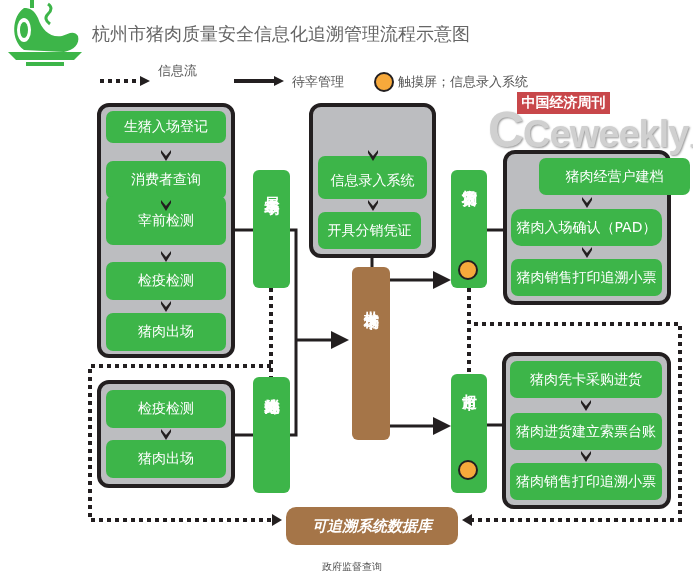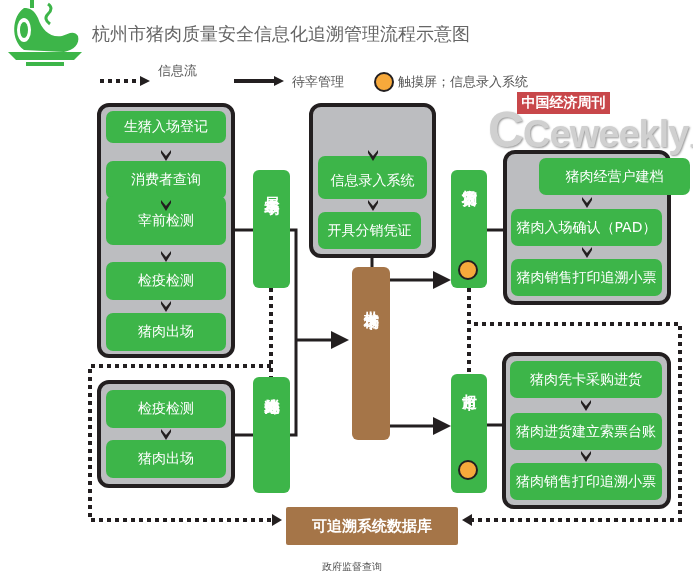--- a/index.html
+++ b/index.html
@@ -12,22 +12,22 @@
     .group { position:absolute; background:#bcbdc0; border:4px solid #231f20; border-radius:12px; box-sizing:border-box; }
     .step { position:absolute; background:#3db549; color:#ffffff; border-radius:7px;
       display:flex; align-items:center; justify-content:center; font-size:14px; white-space:nowrap; }
     .vlabel { position:absolute; background:#3db549; color:#ffffff; border-radius:6px; font-weight:bold;
       font-size:15px; display:flex; flex-direction:column; align-items:center; justify-content:flex-start;
       box-sizing:border-box; padding-top:14px; line-height:21px; }
     .brown { background:#a57548; }
     .circle { width:16px; height:16px; border-radius:50%; background:#f7a93b; border:2px solid #231f20; }
     .down-arrow { position:absolute; width:14px; height:12px; }
     svg.lines { position:absolute; left:0; top:0; }
-    .db { position:absolute; left:286px; top:507px; width:172px; height:38px; background:#a57548; border-radius:2px;
-      color:#fff; font-weight:bold; font-size:15px; display:flex; align-items:center; justify-content:center; }
+    .db { position:absolute; left:286px; top:507px; width:172px; height:38px; background:#a57548; border-radius:10px;
+      color:#fff; font-weight:bold; font-size:15px; display:flex; align-items:center; justify-content:center;font-style:italic; }
     .gov { position:absolute; left:322px; top:560px; font-size:10px; color:#555; }
     .watermark-red { position:absolute; left:517px; top:92px; width:93px; height:22px; background:#c8474a; color:#fff;
       font-family:"DejaVu Serif", serif; font-weight:bold; font-size:14px; display:flex; align-items:center; justify-content:center; }
     .watermark { position:absolute; left:488px; top:101px; font-size:38px; font-weight:bold; color:#d0d0d0;
       font-family:"Liberation Sans", sans-serif; letter-spacing:-1px; text-shadow:1px 1px 2px #999; white-space:nowrap; }
     .watermark span.c { font-size:50px; }
     .watermark span.cn { font-size:26px; font-weight:normal; }
   </style>
 </head>
 <body>
@@ -141,21 +141,21 @@
   <span style="writing-mode:vertical-rl;text-orientation:upright;letter-spacing:1px;">批发市场</span>
 </div>
 
 <div class="vlabel" style="left:451px;top:170px;width:36px;height:118px;padding-top:8px;">
   <span style="writing-mode:vertical-rl;text-orientation:upright;letter-spacing:0px;">农贸市场</span>
 </div>
 <div class="abs circle" style="left:458px;top:260px;"></div>
 
 <div class="group" style="left:503px;top:150px;width:168px;height:155px;"></div>
 <div class="step" style="left:511px;top:158px;width:151px;height:37px;margin-left:28px;">猪肉经营户建档</div>
-<div class="step" style="left:511px;top:209px;width:151px;height:37px;">猪肉入场确认（PAD）</div>
+<div class="step" style="left:511px;top:209px;width:151px;height:37px;border-radius:10px;">猪肉入场确认（PAD）</div>
 <div class="step" style="left:511px;top:259px;width:151px;height:37px;">猪肉销售打印追溯小票</div>
 <svg class="down-arrow" style="left:580px;top:197px">
     <path d="M2 0 L7 6 L12 0 L12 3 L7 11 L2 3 Z" fill="#231f20"></path>
   </svg>
 <svg class="down-arrow" style="left:580px;top:247px">
     <path d="M2 0 L7 6 L12 0 L12 3 L7 11 L2 3 Z" fill="#231f20"></path>
   </svg>
 
 <div class="vlabel" style="left:451px;top:374px;width:36px;height:119px;padding-top:8px;">
   <span style="writing-mode:vertical-rl;text-orientation:upright;letter-spacing:0px;">超市</span>

